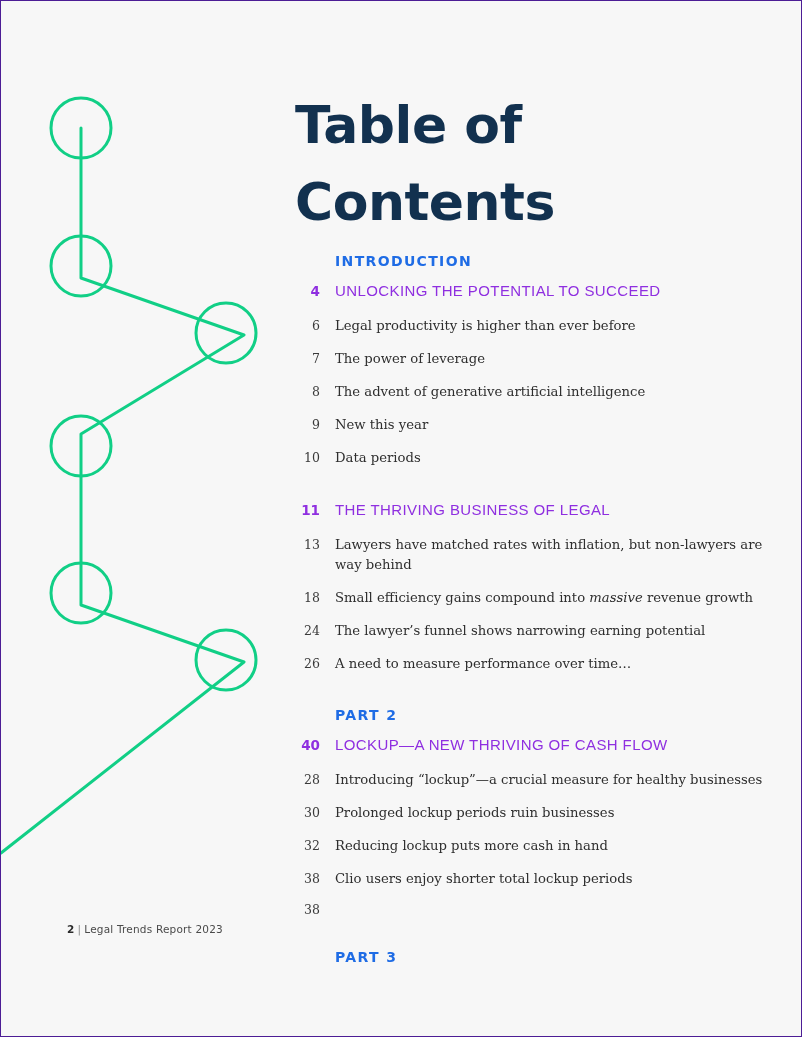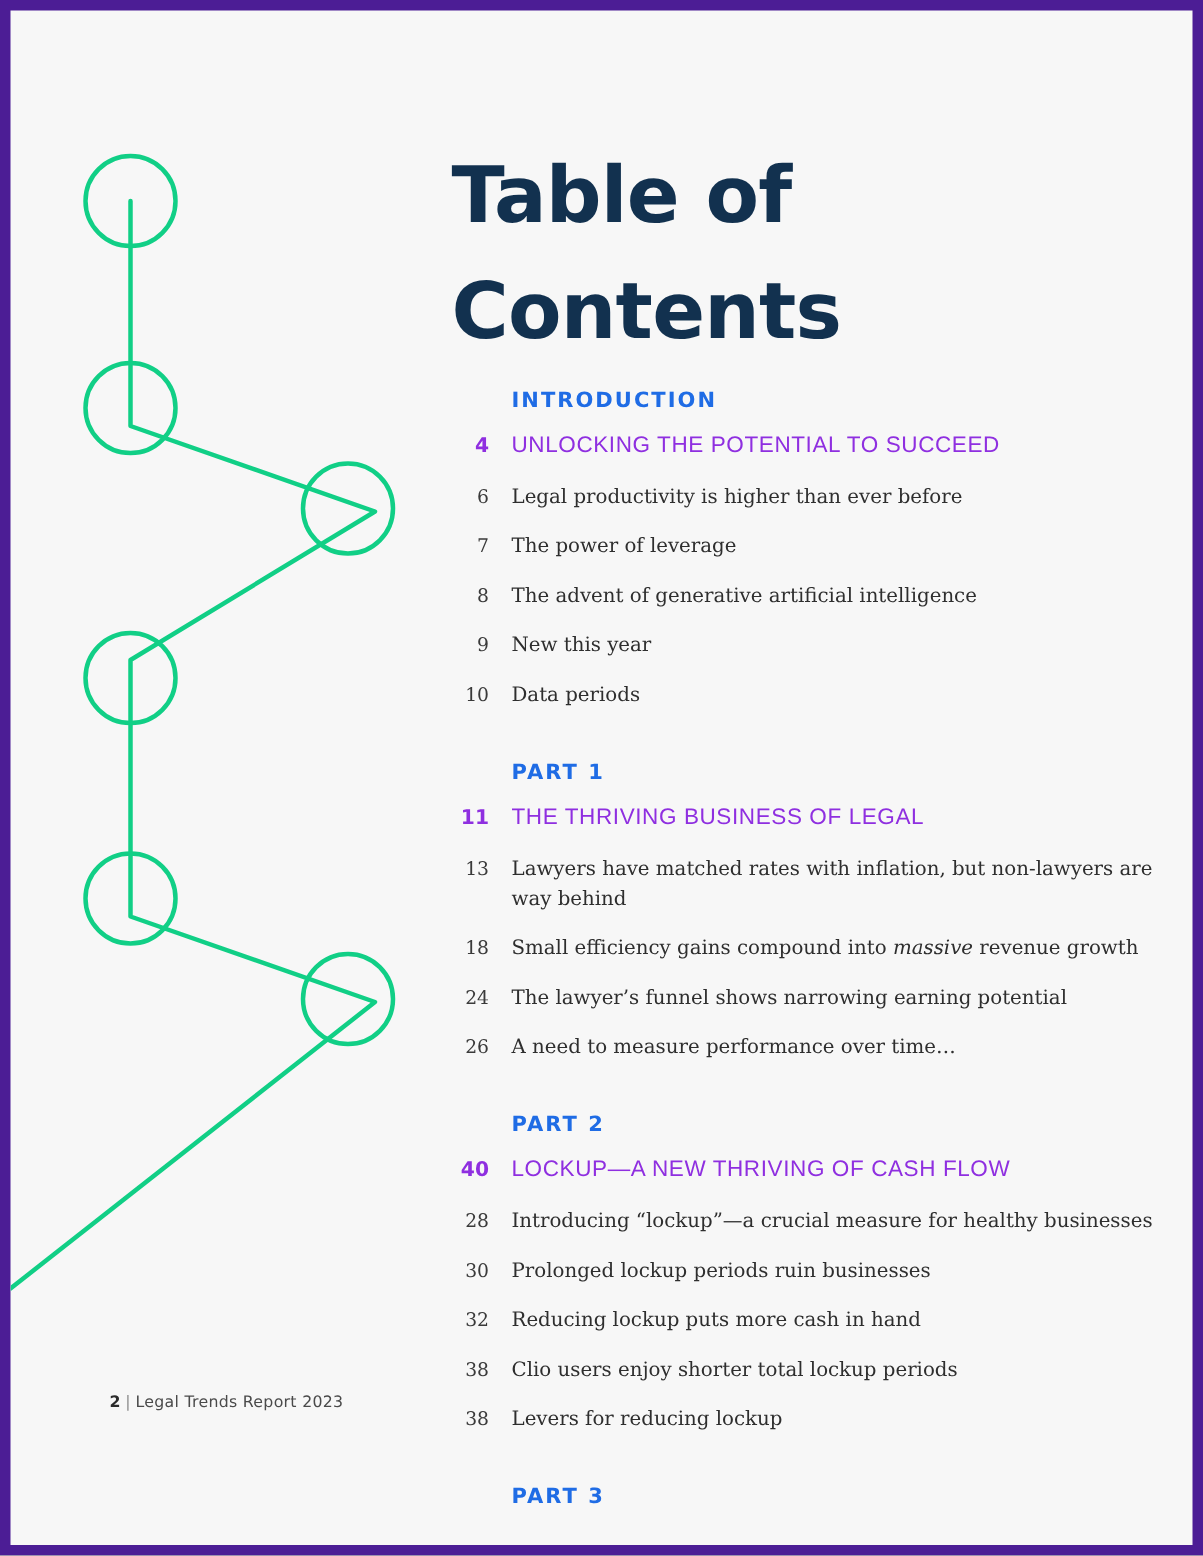--- a/index.html
+++ b/index.html
@@ -7,21 +7,21 @@
     margin: 0;
     padding: 0;
     background: #8a8a8a;
   }
   #page {
     position: relative;
     width: 802px;
     height: 1037px;
     background: #f7f7f7;
     box-sizing: border-box;
-    border: 7px solid #4c1d95;
+    border: 1px solid #4c1d95;
     overflow: hidden;
     font-family: "Liberation Sans", sans-serif;
   }
 
   
   #decor {
     position: absolute;
     left: 0;
     top: 0;
     width: 290px;
@@ -166,21 +166,20 @@
         <div class="row entry">
           <span class="pg">9</span>
           <span class="txt">New this year</span>
         </div>
         <div class="row entry">
           <span class="pg">10</span>
           <span class="txt">Data periods</span>
         </div>
       </div>
       <div class="section">
-        <div class="part-label">PART 1</div>
         <div class="row chapter">
           <span class="pg">11</span>
           <span class="txt">THE THRIVING BUSINESS OF LEGAL</span>
         </div>
         <div class="row entry">
           <span class="pg">13</span>
           <span class="txt">Lawyers have matched rates with inflation, but non-lawyers are way behind</span>
         </div>
         <div class="row entry">
           <span class="pg">18</span>
@@ -212,21 +211,20 @@
         <div class="row entry">
           <span class="pg">32</span>
           <span class="txt">Reducing lockup puts more cash in hand</span>
         </div>
         <div class="row entry">
           <span class="pg">38</span>
           <span class="txt">Clio users enjoy shorter total lockup periods</span>
         </div>
         <div class="row entry">
           <span class="pg">38</span>
-          <span class="txt">Levers for reducing lockup</span>
         </div>
       </div>
       <div class="section">
         <div class="part-label">PART 3</div>
       </div>
     </div>
 
   <div id="footer"><span class="fnum">2</span><span class="fsep">|</span><span>Legal Trends Report 2023</span></div>
 
 </div>

